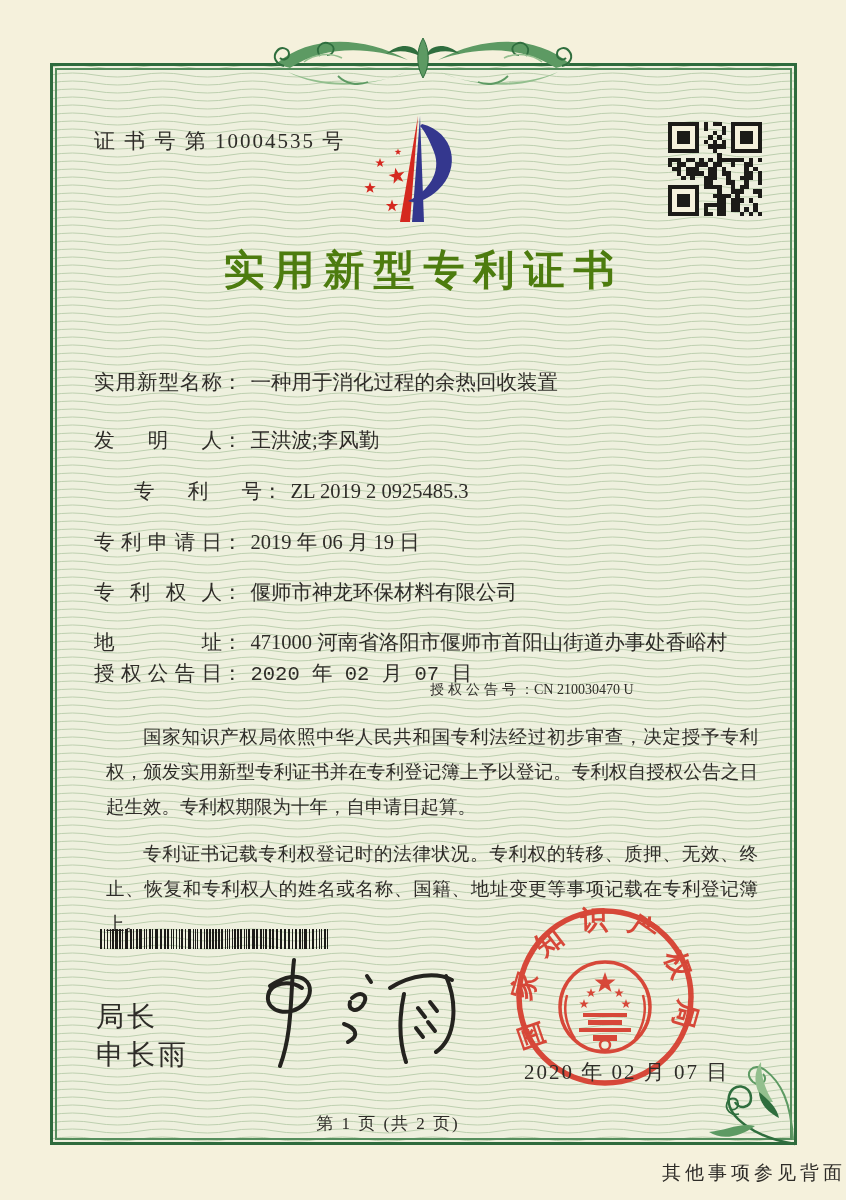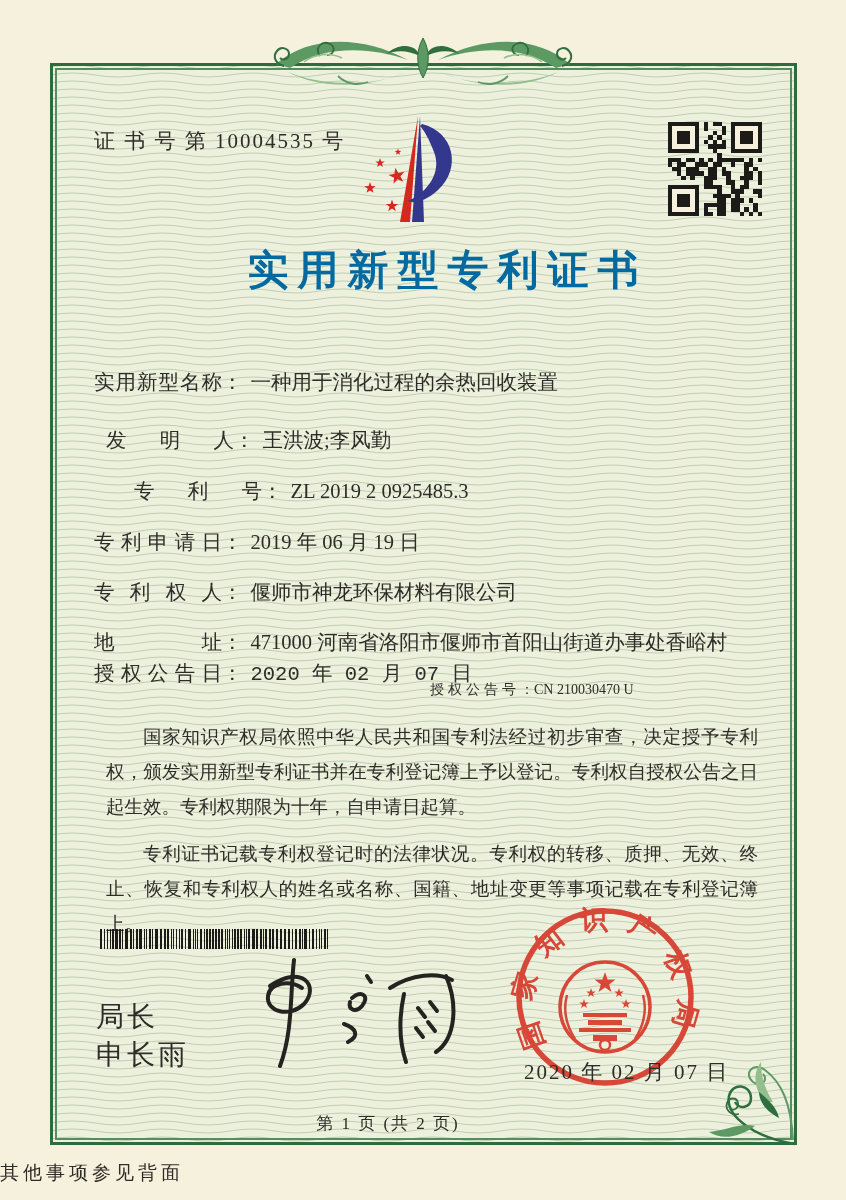--- a/index.html
+++ b/index.html
@@ -8,34 +8,34 @@
     background:#f5f1dc;color:#2e2c28;overflow:hidden;
     font-family:"Liberation Serif","DejaVu Serif",serif;
   }
   
   .frame{position:absolute;left:50px;top:63px;width:747px;height:1082px;}
   .frame-bg{position:absolute;inset:0;}
   .frame-outer{position:absolute;inset:0;border:3px solid #2e6b3d;}
   .frame-inner{position:absolute;inset:5px;border:2px solid #558e5d;}
   .abs{position:absolute;}
   .cert-no{left:94px;top:127px;font-size:21px;letter-spacing:2px;white-space:nowrap;}
-  .title{left:50px;top:243px;width:747px;text-align:center;font-size:41px;font-weight:bold;letter-spacing:9px;color:#0369a1;white-space:nowrap;margin-left:24px;}
+  .title{left:50px;top:243px;width:747px;text-align:center;font-size:41px;font-weight:bold;letter-spacing:9px;color:#4d7c0f;white-space:nowrap;}
   .row{left:94px;font-size:20.5px;white-space:nowrap;}
   .row .lbl{display:inline-block;width:128px;text-align:justify;text-align-last:justify;}
   .row .val{margin-left:8px;}
   .grant-pair{left:430px;top:681px;font-size:14px;white-space:nowrap;}
   .grant-pair .lbl2{letter-spacing:4px;}
   .paras{left:94px;top:708px;width:676px;font-size:18.5px;line-height:35px;text-align:justify;}
   .paras p{margin:12px;text-indent:2em;}
   .chief{font-family:"Liberation Sans","DejaVu Sans",sans-serif;font-size:28px;letter-spacing:3px;}
   .chief-title{left:96px;top:998px;}
   .chief-name{left:96px;top:1036px;text-align:center;}
   .seal-date{left:524px;top:1058px;font-size:21px;letter-spacing:2px;z-index:6;white-space:nowrap;}
   .page-info{left:50px;top:1112px;width:676px;text-align:center;font-size:17px;letter-spacing:2px;}
-  .back-note{left:0;top:1160px;width:846px;text-align:left;font-size:19px;letter-spacing:4px;}
+  .back-note{left:0;top:1160px;width:846px;text-align:right;font-size:19px;letter-spacing:4px;}
   svg{display:block;}
   .seal-svg{z-index:5;}
 </style>
 </head>
 <body>
 
 <div class="page">
 
   <div class="frame">
     <svg class="frame-bg" width="747" height="1082">
@@ -229,21 +229,21 @@
       <rect x="0" y="14" width="7" height="7" fill="#1c1b18"></rect>
       <rect x="1" y="15" width="5" height="5" fill="#f5f1dc"></rect>
       <rect x="2" y="16" width="3" height="3" fill="#1c1b18"></rect>
     </svg>
 
   <div class="abs title">实用新型专利证书</div>
 
   <div class="abs row" style="top:368px;">
     <span class="lbl">实用新型名称</span><span>：</span><span class="val">一种用于消化过程的余热回收装置</span>
   </div>
-  <div class="abs row" style="top:426px;margin-left:12px;">
+  <div class="abs row" style="top:426px;">
     <span class="lbl">发明人</span><span>：</span><span class="val">王洪波;李风勤</span>
   </div>
   <div class="abs row" style="top:477px;margin-left:40px;">
     <span class="lbl">专利号</span><span>：</span><span class="val">ZL 2019 2 0925485.3</span>
   </div>
   <div class="abs row" style="top:528px;">
     <span class="lbl">专利申请日</span><span>：</span><span class="val">2019 年 06 月 19 日</span>
   </div>
   <div class="abs row" style="top:578px;">
     <span class="lbl">专利权人</span><span>：</span><span class="val">偃师市神龙环保材料有限公司</span>

